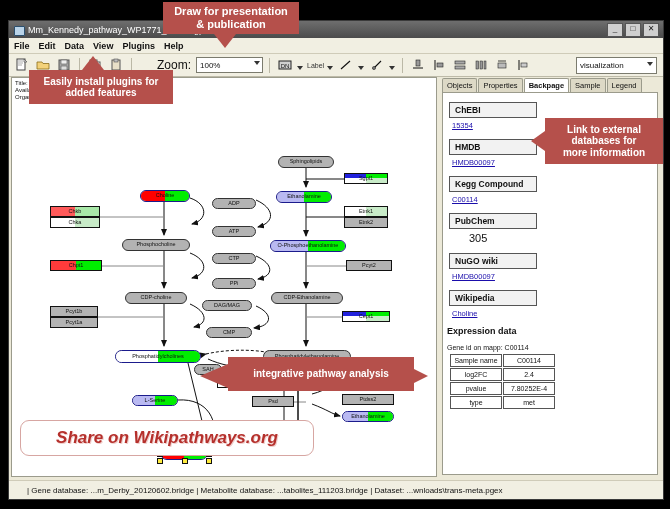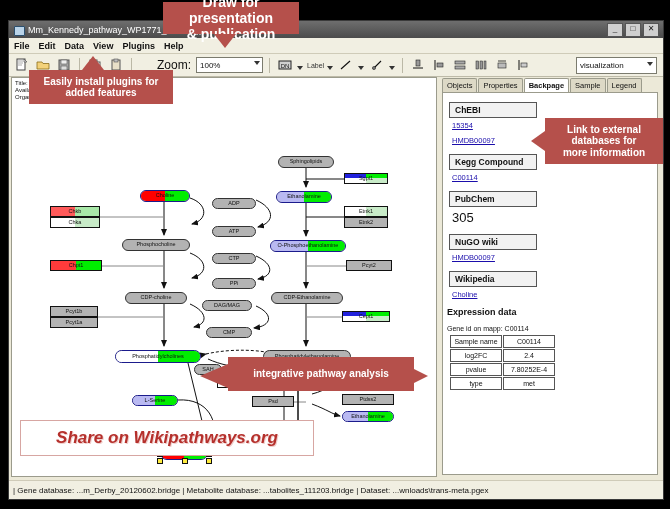--- a/index.html
+++ b/index.html
@@ -53,21 +53,21 @@
 
   
   .body{position:absolute;left:0;top:54px;right:0;bottom:20px;display:flex;}
   .canvaswrap{position:relative;width:424px;background:#fff;
               border:1px solid #9b9b8c;margin:2px;overflow:hidden;}
   .sidewrap{position:relative;flex:1;margin:2px 2px 2px 0;overflow:hidden;
             background:#ece9d8;}
 
   
   .statusbar{position:absolute;left:0;right:0;bottom:0;height:18px;
-     background:#f1efe2;border-top:1px solid #cfcbb8;display:flex;align-items:center;}
+     background:#f1efe2;border-top:1px solid #cfcbb8;display:flex;align-items:center;padding-left:14px;}
   .statusbar .txt{font-size:8px;color:#111;padding-left:4px;white-space:nowrap;}
 
   
   .pwinfo{position:absolute;left:3px;top:2px;font-size:6px;color:#111;line-height:7px;}
 
   
   .node{position:absolute;box-sizing:border-box;font-size:5.5px;color:#111;
         display:flex;align-items:center;justify-content:center;text-align:center;
         line-height:1;overflow:hidden;}
   .metab{border-radius:8px;border:1.2px solid #1b1b8c;background:#b3b3b3;}
@@ -88,21 +88,21 @@
   .tab{font-size:7.5px;color:#111;padding:2px 4px 1px 4px;border:1px solid #9b9b8c;
        border-bottom:none;background:#ddd9c6;margin-right:1px;border-radius:2px 2px 0 0;}
   .tab.active{background:#fff;font-weight:bold;}
   .panel{position:absolute;left:3px;right:3px;top:15px;bottom:2px;background:#fff;
          border:1px solid #9b9b8c;overflow:hidden;}
   .dbblock{margin:6px 0 0 6px;}
   .dbhead{display:inline-block;min-width:76px;border:1px solid #555;background:#f2f2f2;
           font-size:8.5px;font-weight:bold;color:#111;padding:2px 5px;}
   .dblink{font-size:7.5px;color:#1a0dab;text-decoration:underline;margin:3px 0 0 3px;
           display:block;}
-  .dbplain{font-size:13px;color:#111;margin:3px 0 0 3px;display:block;}
+  .dbplain{font-size:11px;color:#111;margin:3px 0 0 20px;display:block;}
   .exphead{font-size:9px;font-weight:bold;color:#111;margin:8px 0 0 4px;}
   .geneid{font-size:7px;color:#111;margin:8px 0 2px 4px;}
   table.expr{margin-left:6px;border-collapse:separate;border-spacing:1px;}
   table.expr td{border:1px solid #555;font-size:7px;color:#111;text-align:center;
                 padding:2px 3px;min-width:44px;background:#fff;}
 
   
   .callout{position:absolute;background:#b5504b;color:#fff;font-weight:bold;
            text-align:center;line-height:1.15;z-index:30;
            display:flex;align-items:center;justify-content:center;padding:2px 4px;
@@ -475,21 +475,21 @@
         <div class="tabs">
           <div class="tab">Objects</div>
           <div class="tab">Properties</div>
           <div class="tab active">Backpage</div>
           <div class="tab">Sample</div>
           <div class="tab">Legend</div>
         </div>
         <div class="panel">
           <div id="db-layer">
               <div class="dbblock"><div class="dbhead">ChEBI</div><span class="dblink">15354</span></div>
-              <div class="dbblock"><span class="dblink">HMDB00097</span></div>
+              <div class="dbblock"><div class="dbhead">HMDB</div><span class="dblink">HMDB00097</span></div>
               <div class="dbblock"><div class="dbhead">Kegg Compound</div><span class="dblink">C00114</span></div>
               <div class="dbblock"><div class="dbhead">PubChem</div><span class="dbplain">305</span></div>
               <div class="dbblock"><div class="dbhead">NuGO wiki</div><span class="dblink">HMDB00097</span></div>
               <div class="dbblock"><div class="dbhead">Wikipedia</div><span class="dblink">Choline</span></div>
             </div>
           <div class="exphead">Expression data</div>
           <div class="geneid">Gene id on mapp: C00114</div>
           <table class="expr">
             <tbody id="expr-layer">
                 <tr>
@@ -512,21 +512,21 @@
           </table>
         </div>
       </div>
     </div>
 
     <div class="statusbar">
       <span class="txt">| Gene database: ...m_Derby_20120602.bridge | Metabolite database: ...tabolites_111203.bridge | Dataset: ...wnloads\trans-meta.pgex</span>
     </div>
   </div>
 
-  <div class="callout" style="left:163px;top:2px;width:136px;height:32px;font-size:14px;flex-direction:column;">
+  <div class="callout" style="left:163px;top:2px;width:136px;height:32px;font-size:11px;flex-direction:column;">
     <span>Draw for presentation</span>
     <span>&amp; publication</span>
   </div>
   <div class="tri" style="left:214px;top:34px;border-left:11px solid transparent;border-right:11px solid transparent;border-top:14px solid #b5504b;"></div>
 
   <div class="callout" style="left:29px;top:70px;width:144px;height:34px;font-size:10px;flex-direction:column;">
     <span>Easily install plugins for</span>
     <span>added features</span>
   </div>
   <div class="tri" style="left:82px;top:56px;border-left:11px solid transparent;border-right:11px solid transparent;border-bottom:14px solid #b5504b;"></div>
@@ -537,17 +537,17 @@
     <span>more information</span>
   </div>
   <div class="tri" style="left:531px;top:131px;border-top:10px solid transparent;border-bottom:10px solid transparent;border-right:14px solid #b5504b;"></div>
 
   <div class="callout" style="left:228px;top:357px;width:186px;height:34px;font-size:10px;flex-direction:column;">
     <span>integrative pathway analysis</span>
   </div>
   <div class="tri" style="left:200px;top:364px;border-top:12px solid transparent;border-bottom:12px solid transparent;border-right:28px solid #b5504b;"></div>
   <div class="tri" style="left:412px;top:368px;border-top:8px solid transparent;border-bottom:8px solid transparent;border-left:16px solid #b5504b;"></div>
 
-  <div class="share" style="left:20px;top:420px;width:292px;height:34px;font-size:17px;">
+  <div class="share" style="left:20px;top:420px;width:292px;height:34px;font-size:17px;border-radius:9px;">
     <span>Share on Wikipathways.org</span>
   </div>
 
 </div>
 
 </body></html>

